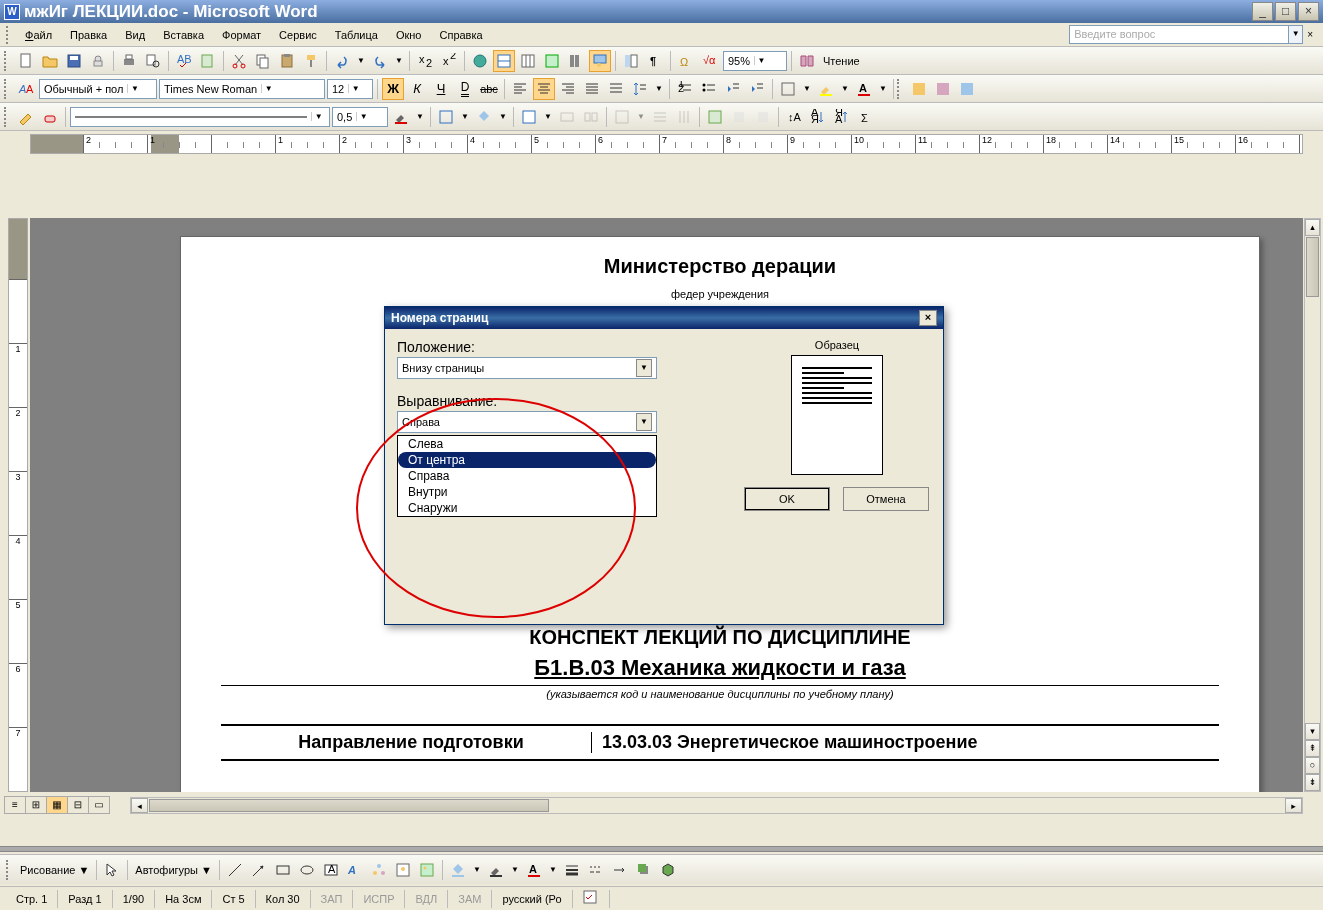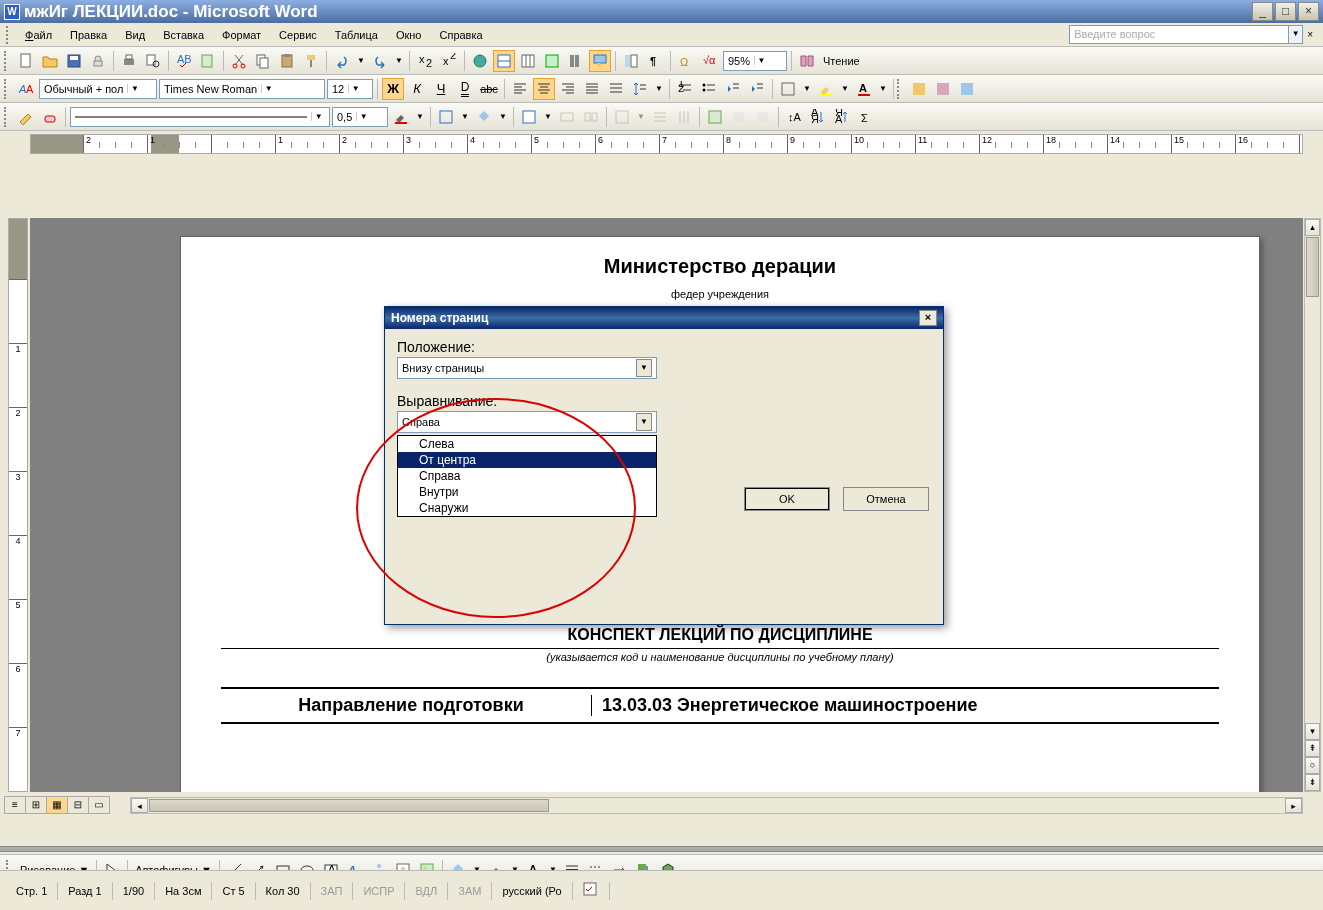--- a/index.html
+++ b/index.html
@@ -38,21 +38,21 @@
 .ruler-v { width:20px; background:#fff; border:1px solid #aaa; position:absolute; left:8px; top:218px; bottom:118px; overflow:hidden; }
 .ruler-v .mark { position:absolute; left:0; width:100%; border-top:1px solid #666; font-size:9px; text-align:center; }
 .ruler-v .shade { position:absolute; left:0; width:100%; background:#9a9686; }
 
 .workspace { position:absolute; left:30px; right:20px; top:218px; bottom:118px; background:#808080; overflow:hidden; }
 .page { position:absolute; left:150px; top:18px; width:1080px; height:1400px; background:#fff; border:1px solid #666; box-shadow:3px 3px 5px rgba(0,0,0,0.3); }
 .page-content { position:absolute; left:40px; right:40px; top:18px; bottom:20px; font-family:'Times New Roman',serif; font-size:18px; text-align:center; }
 .pc1 { font-weight:bold; font-size:20px; }
 .pc2 { margin-top:10px; }
 .pc3 { margin-top:14px; }
-.pc4 { margin-top:300px; font-weight:bold; font-size:16px; }
+.pc4 { margin-top:300px; font-weight:bold; font-size:20px; }
 .pc5 { margin-top:6px; font-weight:bold; font-size:22px; text-decoration:underline; }
 .pc6 { font-style:italic; margin-top:4px; border-top:1px solid #000; padding-top:2px; }
 .tbl { border-top:2px solid #000; border-bottom:2px solid #000; margin-top:24px; text-align:center; display:flex; padding:6px 10px; }
 .tbl .c1 { width:360px; font-weight:bold; font-size:18px; }
 .tbl .c2 { font-weight:bold; font-size:18px; border-left:1px solid #000; padding-left:10px; }
 
 .scrollbar-v { position:absolute; right:2px; top:218px; bottom:118px; width:17px; background:#ece9d8; border:1px solid #bbb; }
 .scrollbar-v .btn { height:17px; background:linear-gradient(#fafaf5,#e6e3d6); border:1px solid #aaa; text-align:center; line-height:14px; font-size:9px; }
 .scrollbar-v .thumb { position:absolute; top:18px; height:60px; left:1px; right:1px; background:linear-gradient(90deg,#dcd9cc,#cac6b6); border:1px solid #999; }
 .scrollbar-v .nav { position:absolute; bottom:0; left:0; right:0; }
@@ -60,34 +60,34 @@
 .viewbar { position:absolute; left:4px; bottom:96px; height:18px; display:flex; align-items:center; }
 .viewbar .vb { width:22px; height:18px; border:1px solid #aaa; background:#ece9d8; margin-right:-1px; text-align:center; line-height:16px; font-size:10px; cursor:pointer; }
 .viewbar .vb.sel { background:#ffd78c; }
 .scrollbar-h { position:absolute; left:130px; right:20px; bottom:96px; height:17px; background:#ece9d8; border:1px solid #bbb; }
 .scrollbar-h .btn { width:17px; height:100%; background:linear-gradient(#fafaf5,#e6e3d6); border:1px solid #aaa; display:inline-block; text-align:center; line-height:14px; font-size:9px; }
 .scrollbar-h .thumb { position:absolute; left:18px; width:400px; top:1px; bottom:1px; background:linear-gradient(#dcd9cc,#cac6b6); border:1px solid #999; }
 
 .drawbar { position:absolute; left:0; right:0; bottom:26px; height:30px; background:linear-gradient(#fafaf5,#e6e3d6); border-top:1px solid #bbb; display:flex; align-items:center; padding:0 6px; }
 .drawbar .grip { width:6px; height:20px; border-left:2px dotted #888; margin-right:4px; }
 
-.statusbar { position:absolute; left:0; right:0; bottom:0; height:40px; background:#ece9d8; border-top:1px solid #bbb; display:flex; align-items:center; padding:0 6px; font-size:11px; }
+.statusbar { position:absolute; left:0; right:0; bottom:0; height:24px; background:#ece9d8; border-top:1px solid #bbb; display:flex; align-items:center; padding:0 6px; font-size:11px; }
 .statusbar .cell { padding:0 10px; border-right:1px solid #bbb; height:18px; line-height:18px; }
 .statusbar .dim { color:#999; }
 
 .dialog { position:absolute; left:384px; top:306px; width:560px; height:319px; background:#ece9d8; border:1px solid #002f6d; box-shadow:3px 3px 8px rgba(0,0,0,0.4); z-index:100; }
 .dialog .dtitle { height:22px; background:linear-gradient(#0a246a,#3a6ea5,#0a246a); color:#fff; font-weight:bold; padding:3px 6px; display:flex; align-items:center; }
 .dialog .dtitle .t { flex:1; font-size:12px; }
 .dialog .dtitle .cb { width:18px; height:16px; background:#ece9d8; border:1px solid #888; color:#000; text-align:center; line-height:13px; font-size:11px; cursor:pointer; }
 .dialog .body { padding:10px 12px; position:relative; height:192px; }
 .dialog .lbl { font-size:14px; margin-bottom:2px; display:block; }
 .dialog .combo { width:260px; height:22px; border:1px solid #7f9db9; background:#fff; display:flex; align-items:center; padding:0 4px; margin-bottom:14px; }
 .dialog .combo .cd { width:16px; height:18px; background:#ece9d8; border:1px solid #888; text-align:center; line-height:15px; font-size:8px; margin-left:auto; }
 .dialog .dropdown { position:absolute; left:12px; top:106px; width:260px; background:#fff; border:1px solid #000; z-index:10; }
-.dialog .dropdown .opt { padding:1px 21px; font-size:12px; cursor:pointer; }
+.dialog .dropdown .opt { padding:1px 10px; font-size:12px; cursor:pointer;border-radius:8px; }
 .dialog .dropdown .opt.sel { background:#0a246a; color:#fff; }
 .dialog .preview { position:absolute; right:60px; top:10px; text-align:center; }
 .dialog .preview .pg { width:92px; height:120px; border:1px solid #000; background:#fff; margin-top:4px; padding:8px 10px; }
 .dialog .preview .pg .ln { height:2px; background:#000; margin:3px 0; }
 .dialog .preview .pg .ln.s { width:60%; }
 .dialog .btns { position:absolute; right:14px; bottom:10px; }
 .dialog .btns button { width:86px; height:24px; margin-left:10px; background:#ece9d8; border:1px solid #888; cursor:pointer; font-size:11px; }
 .dialog .btns button.def { outline:1px solid #000; outline-offset:-2px; }
 
 .redcircle { position:absolute; left:356px; top:398px; width:280px; height:220px; border:2px solid #d00; border-radius:50%; z-index:200; pointer-events:none; }
@@ -673,20 +673,21 @@
     <div class="mark" style="top: 572px;">8</div>
   </div>
 
 <div class="workspace">
   <div class="page">
     <div class="page-content">
       <div class="pc1">Министерство                                    дерации</div>
       <div class="pc2">федер                                                             учреждения</div>
       <div class="pc3">«Р                                                         й университет</div>
       <div class="pc4">КОНСПЕКТ ЛЕКЦИЙ ПО ДИСЦИПЛИНЕ</div>
+      <div class="pc5">Б1.В.03 Механика жидкости и газа</div>
       <div class="pc6">(указывается код и наименование дисциплины по учебному плану)</div>
       <div class="tbl">
         <div class="c1">Направление подготовки</div>
         <div class="c2">13.03.03 Энергетическое машиностроение</div>
       </div>
     </div>
   </div>
 </div>
 
 <div class="dialog">
@@ -704,20 +705,33 @@
     <div class="combo">
       <span>Справа</span>
       <div class="cd">▼</div>
     </div>
     <div class="dropdown">
       <div class="opt">Слева</div>
       <div class="opt sel">От центра</div>
       <div class="opt">Справа</div>
       <div class="opt">Внутри</div>
       <div class="opt">Снаружи</div>
+    </div>
+    <div class="preview">
+      <div>Образец</div>
+      <div class="pg">
+        <div class="ln"></div>
+          <div class="ln s"></div>
+          <div class="ln"></div>
+          <div class="ln"></div>
+        <div class="ln s"></div>
+          <div class="ln"></div>
+          <div class="ln"></div>
+          <div class="ln"></div>
+      </div>
     </div>
     <div class="btns">
       <button class="def">OK</button>
       <button>Отмена</button>
     </div>
   </div>
 </div>
 
 <div class="redcircle"></div>
 

